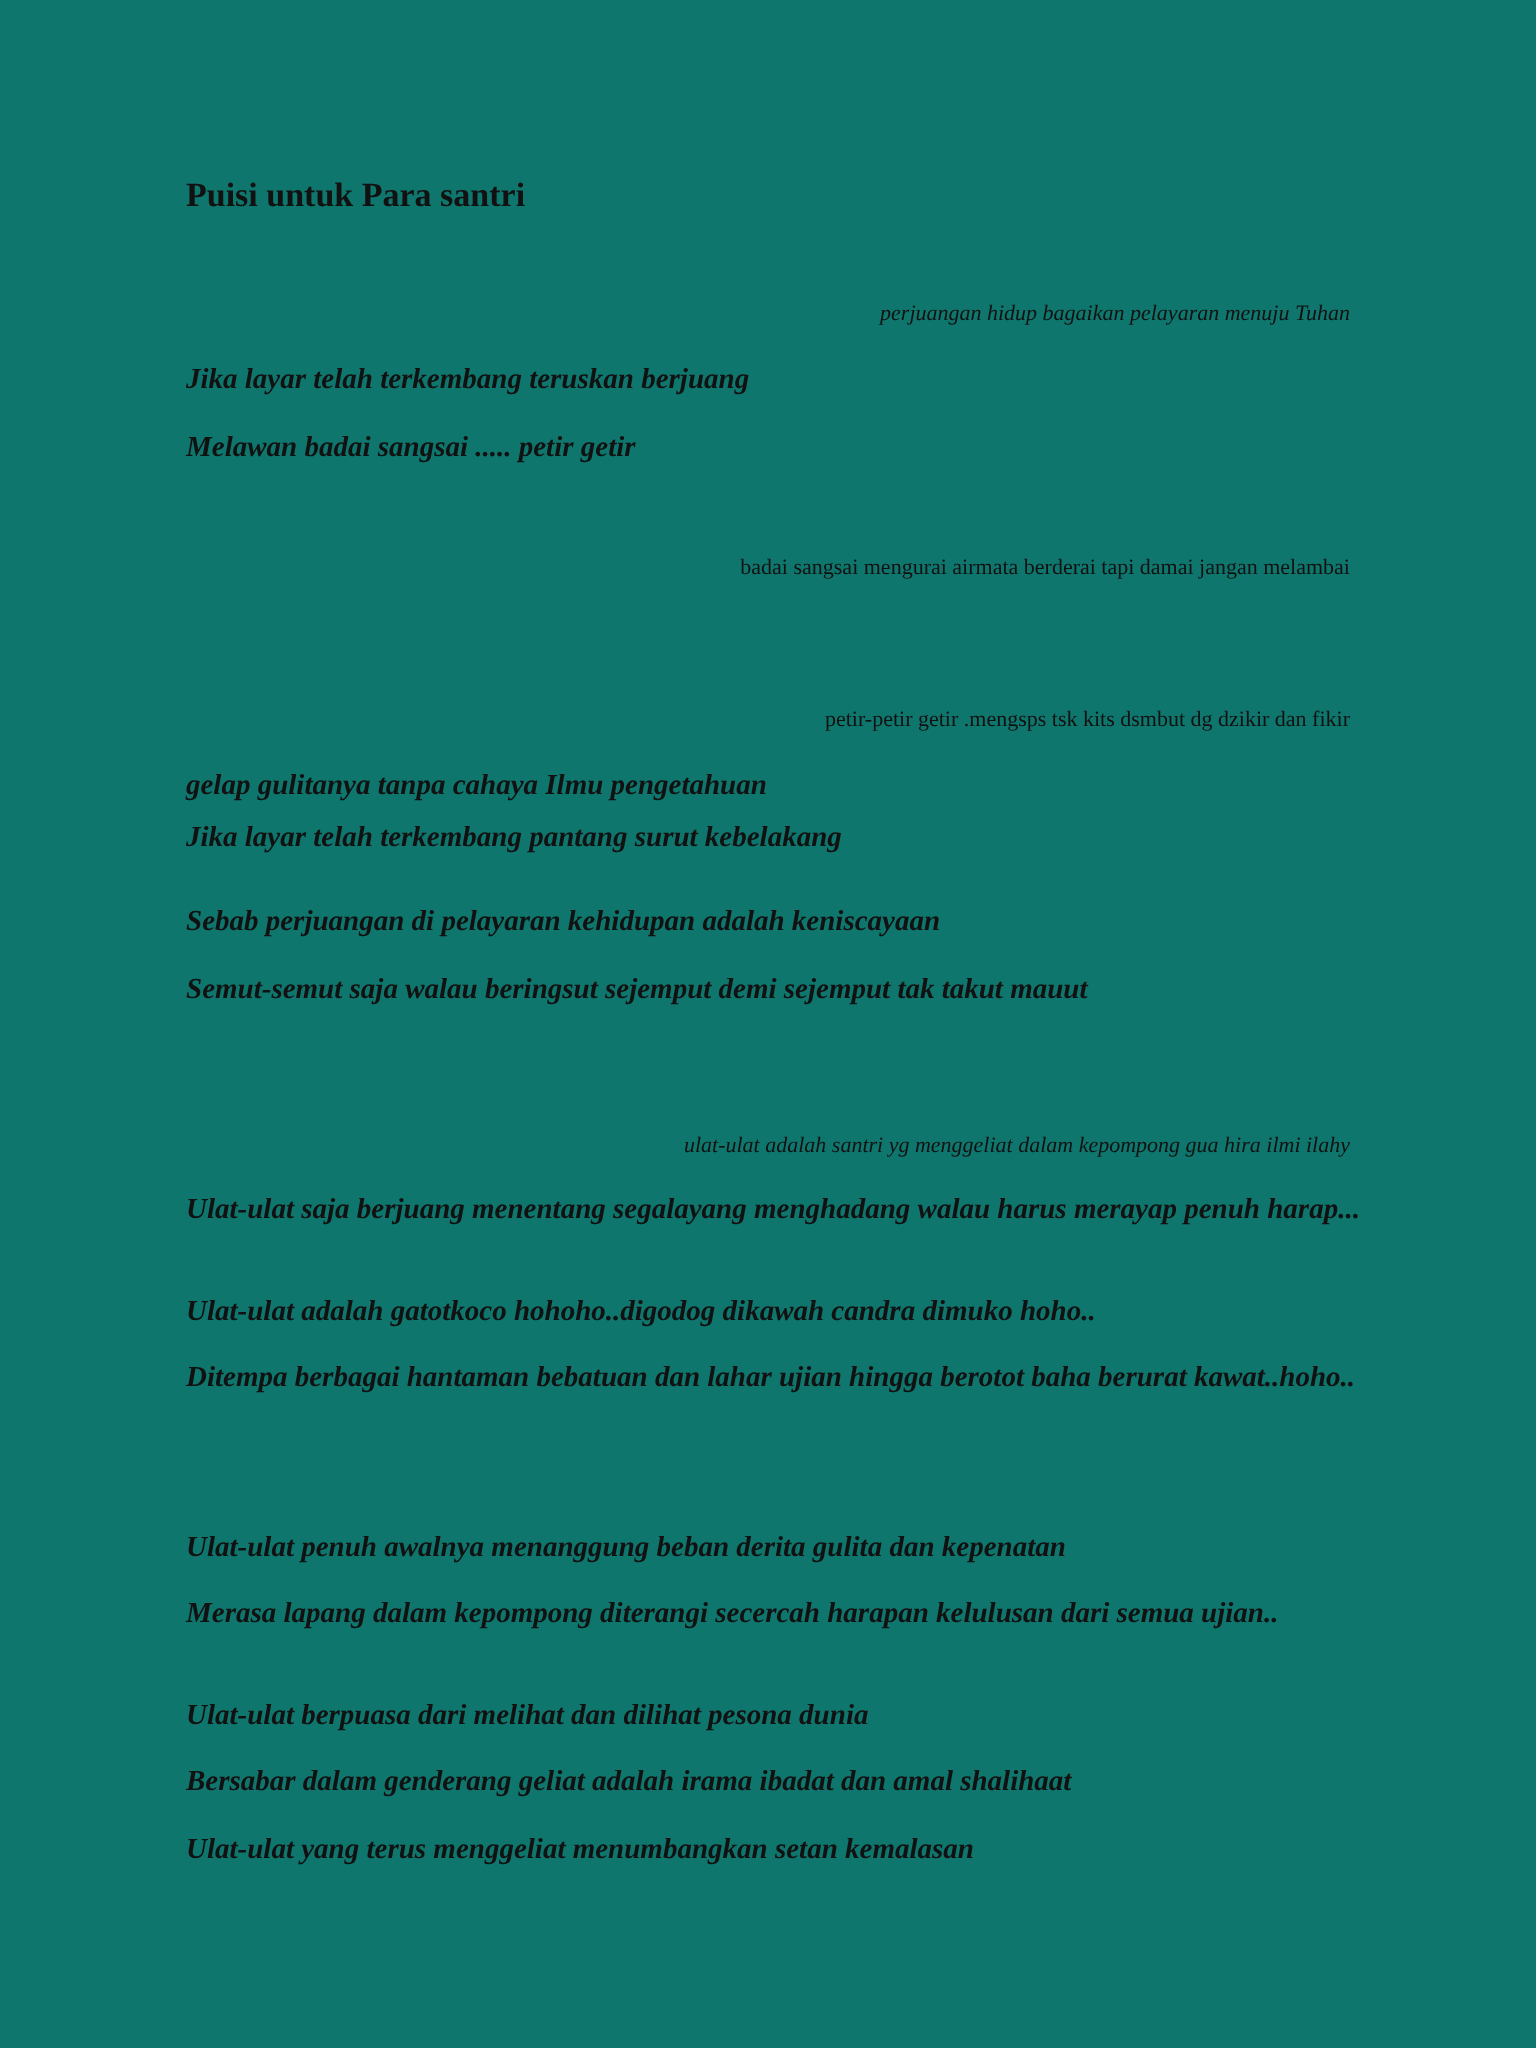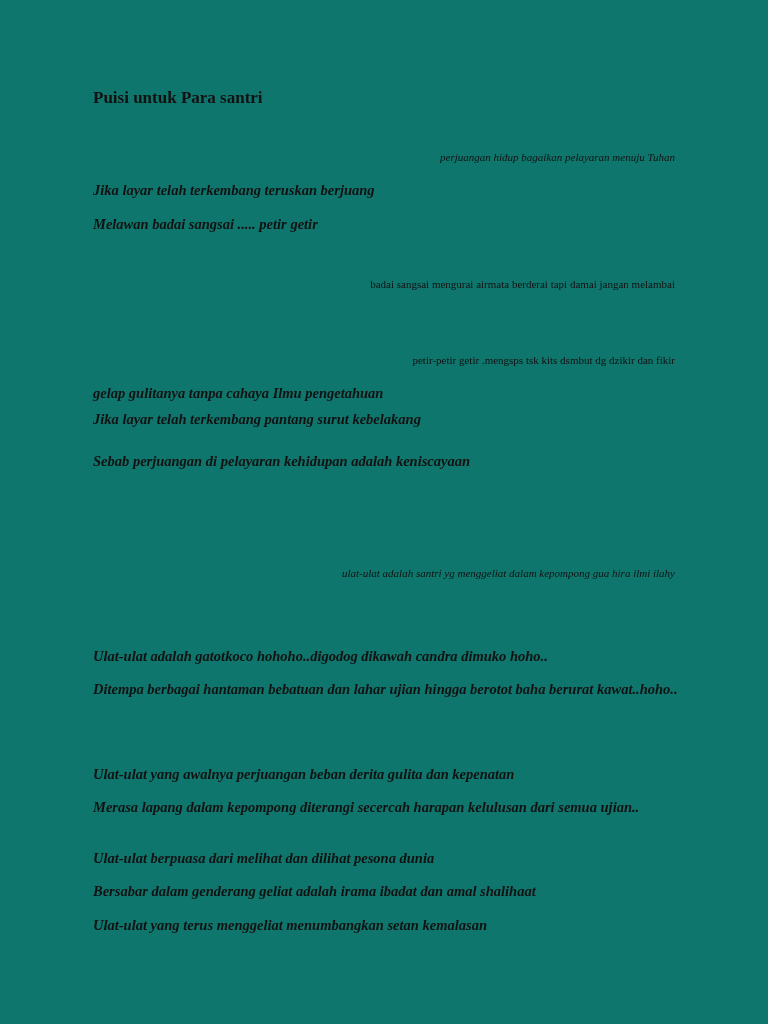--- a/index.html
+++ b/index.html
@@ -61,24 +61,26 @@
   <p class="line" style="top:182px;">Jika layar telah terkembang teruskan berjuang</p>
   <p class="line" style="top:216px;font-style:italic;">Melawan badai sangsai ..... petir getir</p>
 
   <p class="note" style="top:278px;">badai sangsai mengurai airmata berderai tapi damai jangan melambai</p>
 
   <p class="note" style="top:354px;">petir-petir getir .mengsps tsk kits dsmbut dg dzikir dan fikir</p>
 
   <p class="line" style="top:385px;">gelap gulitanya tanpa cahaya Ilmu pengetahuan</p>
   <p class="line" style="top:411px;">Jika layar telah terkembang pantang surut kebelakang</p>
   <p class="line" style="top:453px;">Sebab perjuangan di pelayaran kehidupan adalah keniscayaan</p>
+  <p class="line" style="top:487px;">Semut-semut saja walau beringsut sejemput demi sejemput tak takut mauut</p>
 
   <p class="note italic" style="top:567px;margin-left:26px;">ulat-ulat adalah santri yg menggeliat dalam kepompong gua hira ilmi ilahy</p>
 
+  <p class="line" style="top:597px;">Ulat-ulat saja berjuang menentang segalayang menghadang walau harus merayap penuh harap...</p>
   <p class="line" style="top:648px;">Ulat-ulat adalah gatotkoco hohoho..digodog dikawah candra dimuko hoho..</p>
   <p class="line" style="top:681px;">Ditempa berbagai hantaman bebatuan dan lahar ujian hingga berotot baha berurat kawat..hoho..</p>
-  <p class="line" style="top:766px;">Ulat-ulat yang awalnya perjuangan beban derita gulita dan kepenatan</p>
+  <p class="line" style="top:766px;">Ulat-ulat penuh awalnya menanggung beban derita gulita dan kepenatan</p>
   <p class="line" style="top:799px;">Merasa lapang dalam kepompong diterangi secercah harapan kelulusan dari semua ujian..</p>
   <p class="line" style="top:850px;">Ulat-ulat berpuasa dari melihat dan dilihat pesona dunia</p>
   <p class="line" style="top:883px;">Bersabar dalam genderang geliat adalah irama ibadat dan amal shalihaat</p>
   <p class="line" style="top:917px;">Ulat-ulat yang terus menggeliat menumbangkan setan kemalasan</p>
 
 </div>
 
 </body></html>

